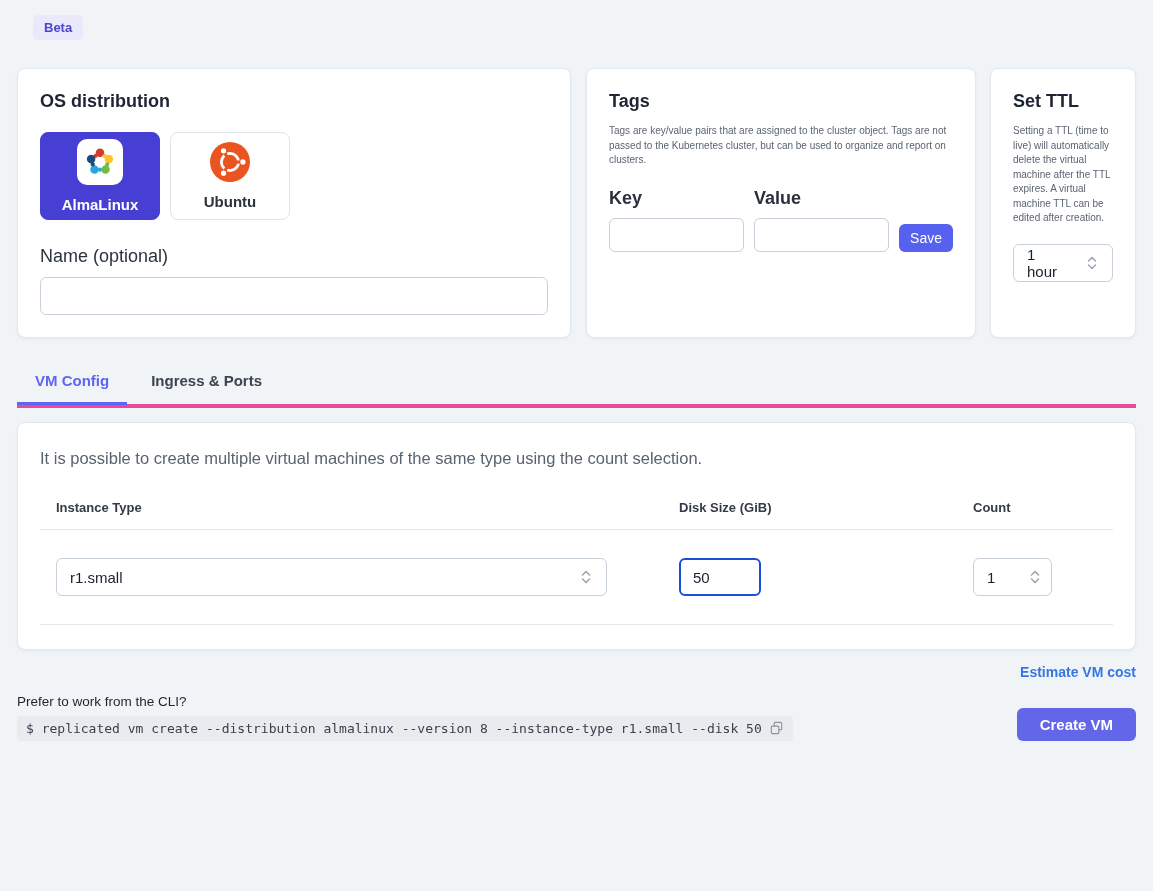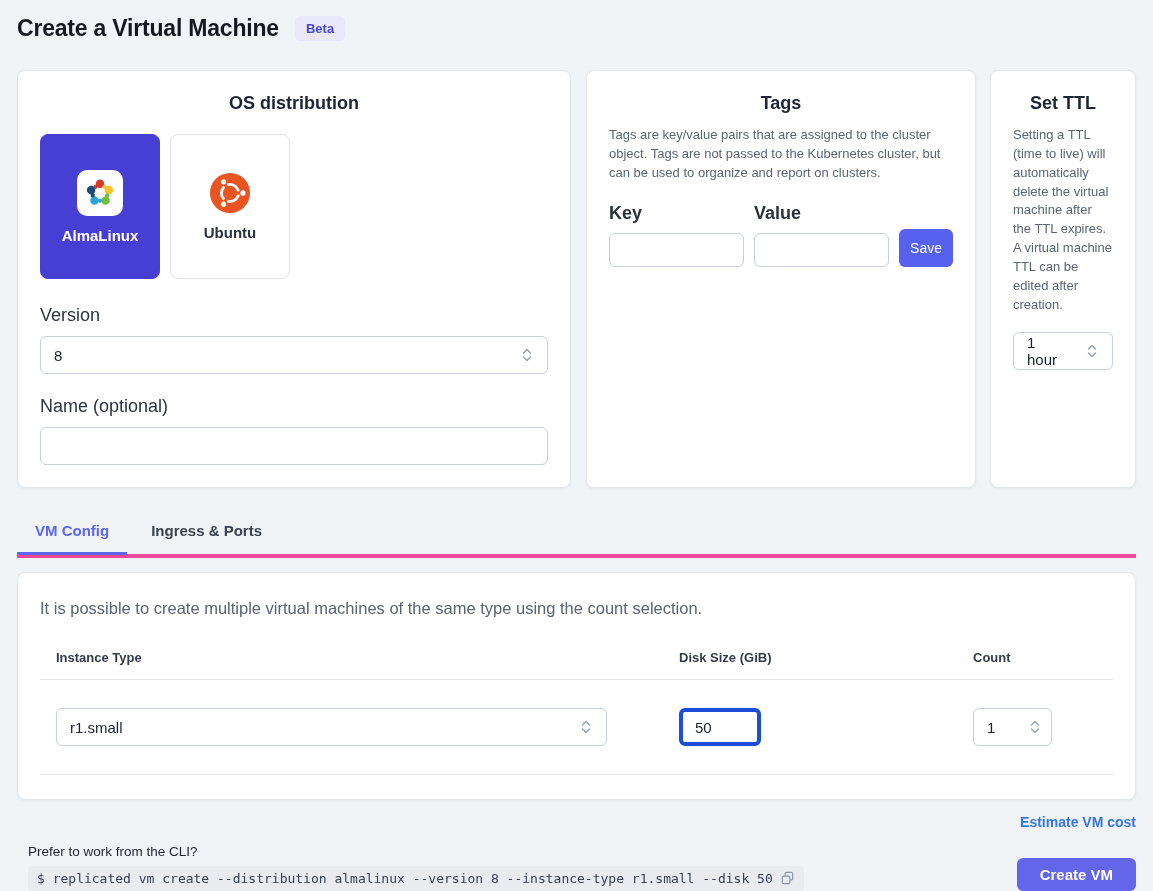--- a/index.html
+++ b/index.html
@@ -29,31 +29,31 @@
   }
 
   
   .card {
     background: #fff;
     border: 1px solid #e4e7ec;
     border-radius: 8px;
     box-shadow: 0 1px 3px rgba(16,24,40,.05);
     padding: 22px;
   }
-  .card h2 { font-size: 18px; font-weight: 700; color: #1d2433; margin: 0; text-align: center; }
-  .card-desc { font-size: 13px; line-height: 1.45; color: #5b6472; margin: 12px 0 0; }
+  .card h2 { font-size: 18px; font-weight: 700; color: #1d2433; margin: 0; }
+  .card-desc { font-size: 10px; line-height: 1.45; color: #5b6472; margin: 12px 0 0; }
 
   .top-grid { display: grid; grid-template-columns: 554px 1fr; gap: 15px; align-items: stretch; }
   .right-col { display: flex; gap: 14px; }
   .ttl-card { flex: 1; }
 
   
   .tiles { display: flex; gap: 10px; margin: 20px 0 26px; }
   .os-tile {
-    width: 120px; height: 145px; border-radius: 8px;
+    width: 120px; height: 88px; border-radius: 8px;
     display: flex; flex-direction: column; align-items: center; justify-content: center;
     gap: 11px; cursor: pointer; background: #fff; border: 1px solid #dfe3e9;
   }
   .os-tile.selected { background: var(--accent-tile, #473fd3); border-color: var(--accent-tile, #473fd3); }
   .os-tile .tile-label { font-size: 15px; font-weight: 700; color: #2b313d; }
   .os-tile.selected .tile-label { color: #fff; }
   .alma-box {
     width: 46px; height: 46px; background: #fff; border-radius: 10px;
     display: flex; align-items: center; justify-content: center;
   }
@@ -69,21 +69,21 @@
     padding: 0 12px; font-size: 15px; color: #1b212c; font-family: inherit; background: #fff;
   }
   .version-block { margin-bottom: 22px; }
 
   
   .tags-row { display: flex; gap: 10px; margin-top: 20px; align-items: flex-end; }
   .tag-field { flex: 1; }
   .tag-field .field-label { font-weight: 600; margin-bottom: 9px; color: #2b313c; }
   .tag-input { height: 34px; width: 100%; border: 1px solid #c8d0da; border-radius: 6px; padding: 0 10px; font-size: 14px; font-family: inherit; background: #fff; }
   .save-btn {
-    height: 38px; padding: 0 11px; border: none; border-radius: 6px;
+    height: 28px; padding: 0 11px; border: none; border-radius: 6px;
     background: var(--accent-save, #5661ef); color: #fff;
     font-size: 14px; font-weight: 500; font-family: inherit; cursor: pointer;
   }
 
   .ttl-select { margin-top: 18px; gap: 28px; }
 
   
   .tabs { display: flex; gap: 6px; margin-top: 22px; border-bottom: 4px solid #ec4899; }
   .tab {
     padding: 12px 18px 13px; font-size: 15px; font-weight: 600; color: #3c4350;
@@ -94,34 +94,34 @@
   
   .config-card { margin-top: 14px; padding: 22px 22px 24px; }
   .intro-text { font-size: 16.5px; color: #5a6370; margin: 4px 0 32px; }
   .thead, .trow { display: grid; grid-template-columns: 583px 254px 1fr; gap: 40px; }
   .thead { padding-bottom: 14px; border-bottom: 1px solid #e4e7ec; }
   .th { font-size: 13px; font-weight: 700; color: #343b47; padding: 0 16px; }
   .trow { padding: 28px 0; border-bottom: 1px solid #e4e7ec; }
   .td { padding: 0 16px; }
   .instance-select { width: 100%; }
   .disk-input {
-    width: 82px; height: 38px; border: 4px solid #1d4ed8; border-radius: 6px;
+    width: 82px; height: 38px; border: 2px solid #1d4ed8; border-radius: 6px;
     padding: 0 12px; font-size: 15px; color: #1b212c; font-family: inherit; background: #fff;
   }
   .stepper {
     width: 79px; height: 38px; border: 1px solid #c8d0da; border-radius: 6px;
     display: flex; align-items: center; justify-content: space-between;
     padding: 0 9px 0 13px; font-size: 15px; color: #1b212c; background: #fff; cursor: pointer;
   }
 
   
   .footer { margin-top: 13px; }
   .estimate-row { text-align: right; }
   .estimate-link { font-size: 14px; font-weight: 600; color: var(--link-blue, #3575e5); text-decoration: none; cursor: pointer; }
-  .footer-bottom { display: flex; justify-content: space-between; align-items: flex-end; margin-top: 13px; margin-left: 11px; }
+  .footer-bottom { display: flex; justify-content: space-between; align-items: flex-end; margin-top: 13px; }
   .cli-label { font-size: 13.5px; color: #1e242e; margin: 0 0 7px; }
   .code-block {
     display: inline-flex; gap: 7px;
     background: #e9ebef; border-radius: 4px; padding: 5px 9px;
     font-family: "DejaVu Sans Mono", "Liberation Mono", monospace;
     font-size: 13px; color: #394050;
   }
   .copy-icon { cursor: pointer; display: inline-flex; }
   .create-btn {
     background: var(--accent-create, #6366e9); color: #fff; border: none; border-radius: 6px;
@@ -129,21 +129,20 @@
   }
 
   .chev { flex: 0 0 auto; }
 </style>
 </head>
 <body>
 
 <div class="page">
 
   <div class="header">
-    <h1 class="page-title">Create a Virtual Machine</h1>
     <span class="beta-badge">Beta</span>
   </div>
 
   <div class="top-grid">
 
     <section class="card">
       <h2>OS distribution</h2>
 
       <div class="tiles">
         <div class="os-tile selected">
@@ -184,30 +183,20 @@
               <line x1="22" y1="22" x2="13.5" y2="7.3" stroke="#e95420" stroke-width="3.6"></line>
               <circle cx="36.2" cy="22" r="2.9" fill="#fff"></circle>
               <circle cx="14.9" cy="34.3" r="2.9" fill="#fff"></circle>
               <circle cx="14.9" cy="9.7" r="2.9" fill="#fff"></circle>
             </svg>
           </span>
           <span class="tile-label">Ubuntu</span>
         </div>
       </div>
 
-      <div class="version-block">
-        <label class="field-label">Version</label>
-        <div class="select">
-          <span>8</span>
-          <svg class="chev" width="14" height="16" viewBox="0 0 14 16" fill="none" stroke="#9aa3b0" stroke-width="1.5" stroke-linecap="round" stroke-linejoin="round">
-            <path d="M3.5 6 L7 2.5 L10.5 6"></path>
-              <path d="M3.5 10 L7 13.5 L10.5 10"></path>
-          </svg>
-        </div>
-      </div>
 
       <div>
         <label class="field-label">Name (optional)</label>
         <input class="text-input" type="text" value="" style="">
       </div>
     </section>
 
     <div class="right-col">
 
       <section class="card">

